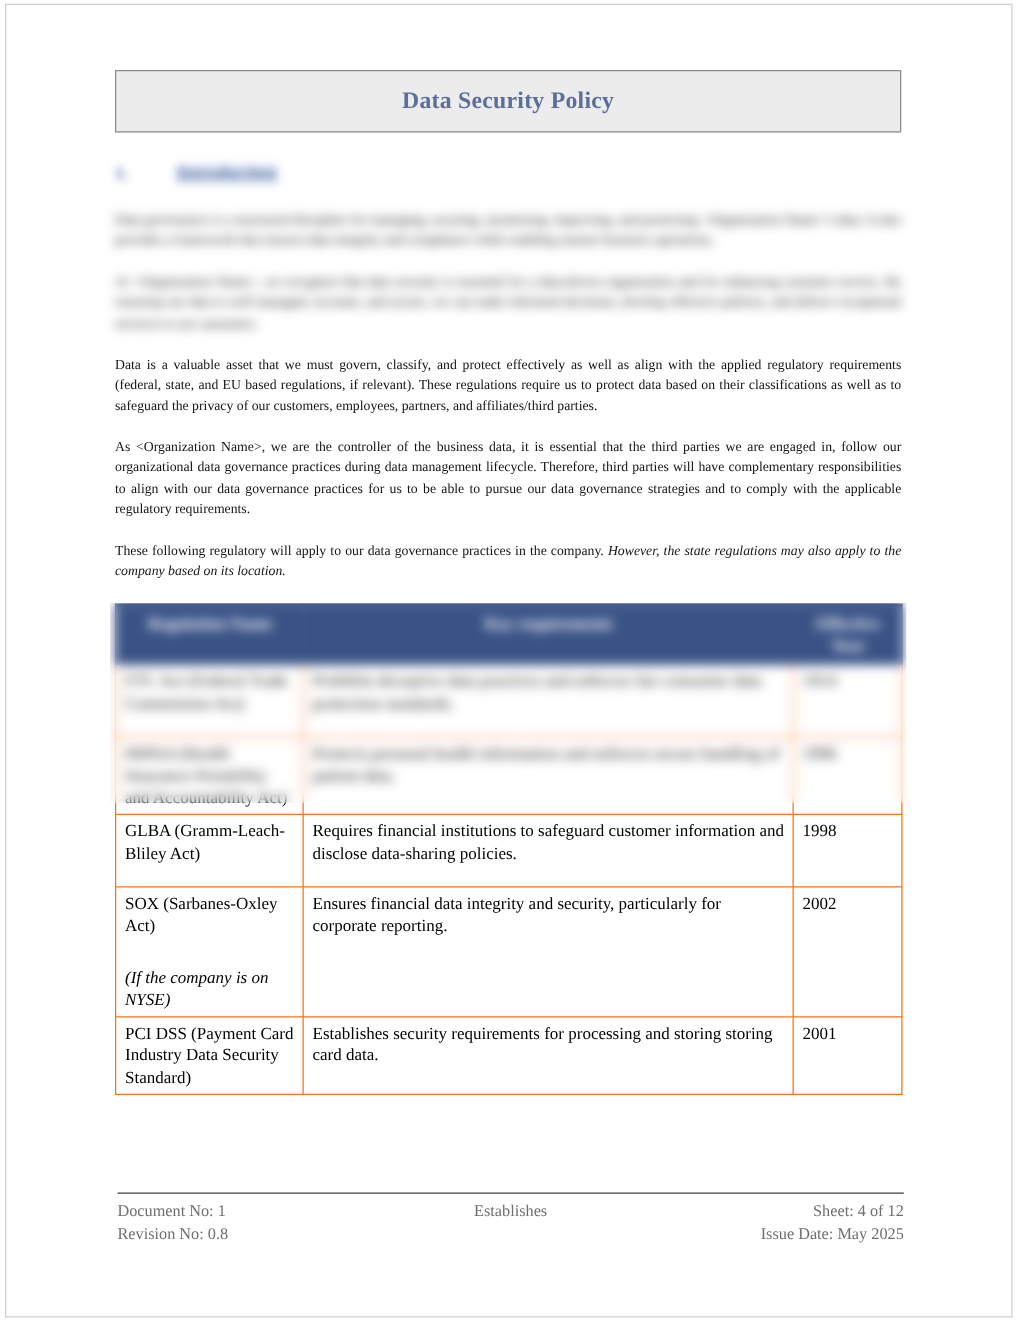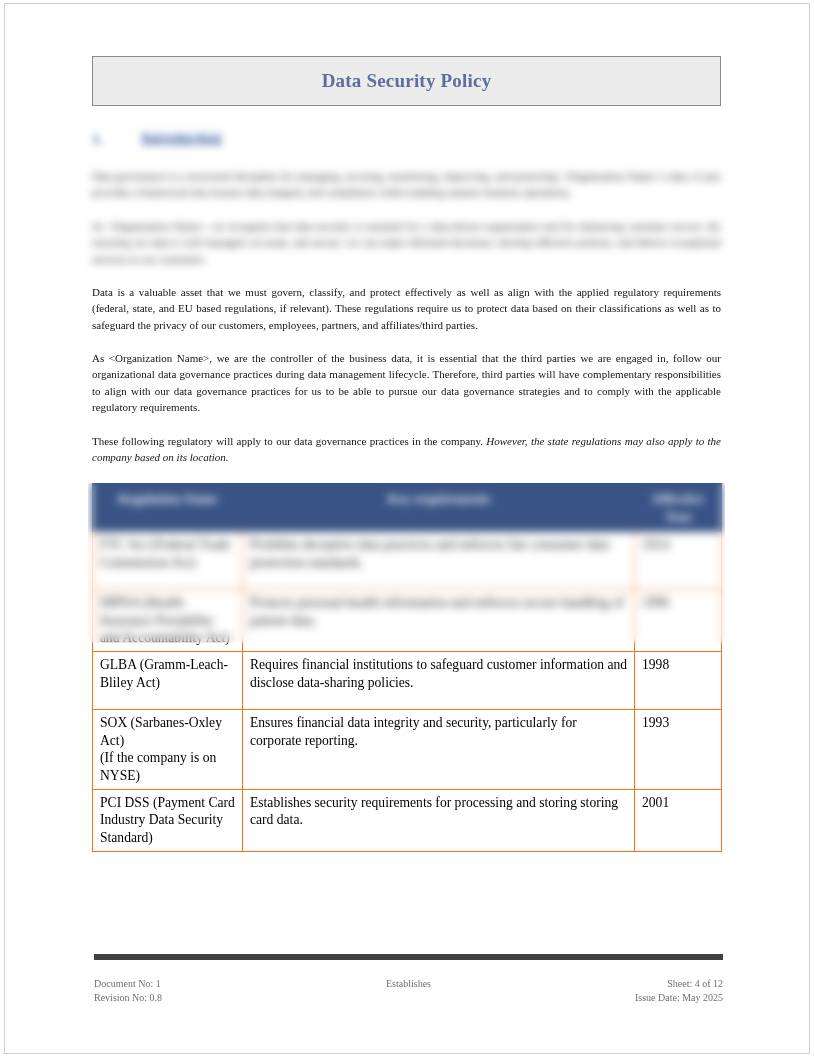--- a/index.html
+++ b/index.html
@@ -120,31 +120,31 @@
     padding-bottom: 6px;
     font-size: 13.4px;
   }
   #reg-table thead th.col-name  { text-align: center; }
   #reg-table thead th.col-req   { text-align: center; }
   #reg-table thead th.col-year  { text-align: center; }
   .col-name { width: 150px; }
   .col-req  { width: 392px; }
   .col-year { width: 87px; }
   #reg-table tbody td { height: 58px; }
-  .cell-note { display: block; }
+  .cell-note { font-style: italic; display: block; margin-top: 24px; }
 
   
   #footer {
     position: absolute;
     left: 89px; top: 950px;
     width: 629px;
-    border-top: 6px solid #404040;
-    padding-top: 17px;
+    border-top: 1px solid #404040;
+    padding-top: 5px;
     color: #6f6f6f;
-    font-size: 10px;
+    font-size: 13px;
     line-height: 1.42;
   }
   #footer .f-row { display: flex; }
   #footer .f-left   { flex: 1; text-align: left; }
   #footer .f-center { flex: 1; text-align: center; }
   #footer .f-right  { flex: 1; text-align: right; font-family: Liberation Serif, serif; }
 </style>
 </head>
 <body>
 
@@ -189,21 +189,21 @@
               <td class="col-year">1996</td>
             </tr>
             <tr>
               <td class="col-name"><span>GLBA (Gramm-Leach-Bliley Act)</span></td>
               <td class="col-req">Requires financial institutions to safeguard customer information and disclose data-sharing policies.</td>
               <td class="col-year">1998</td>
             </tr>
             <tr>
               <td class="col-name"><span>SOX (Sarbanes-Oxley Act)</span><span class="cell-note">(If the company is on NYSE)</span></td>
               <td class="col-req">Ensures financial data integrity and security, particularly for corporate reporting.</td>
-              <td class="col-year">1993</td>
+              <td class="col-year">2002</td>
             </tr>
             <tr>
               <td class="col-name"><span>PCI DSS (Payment Card Industry Data Security Standard)</span></td>
               <td class="col-req">Establishes security requirements for processing and storing storing card data.</td>
               <td class="col-year">2001</td>
             </tr>
           </tbody>
       </table>
       <div id="table-blur-overlay"></div>
     </div>

